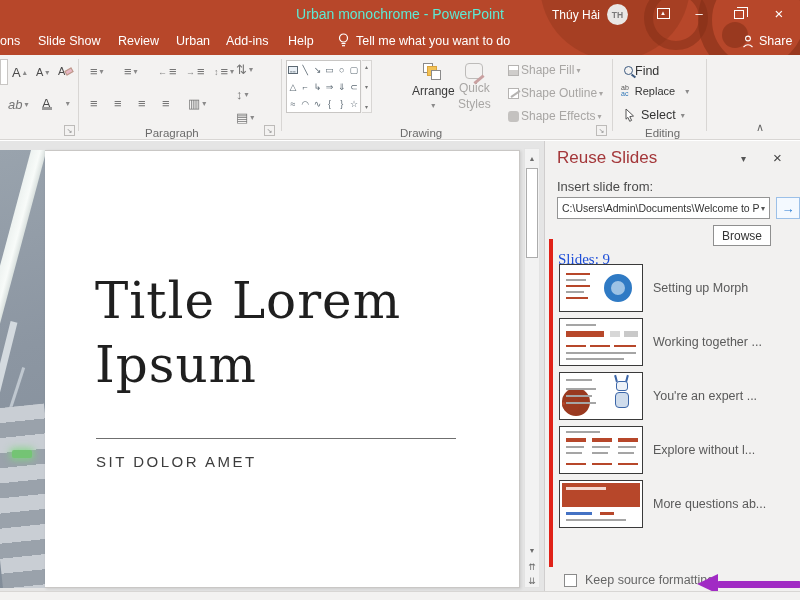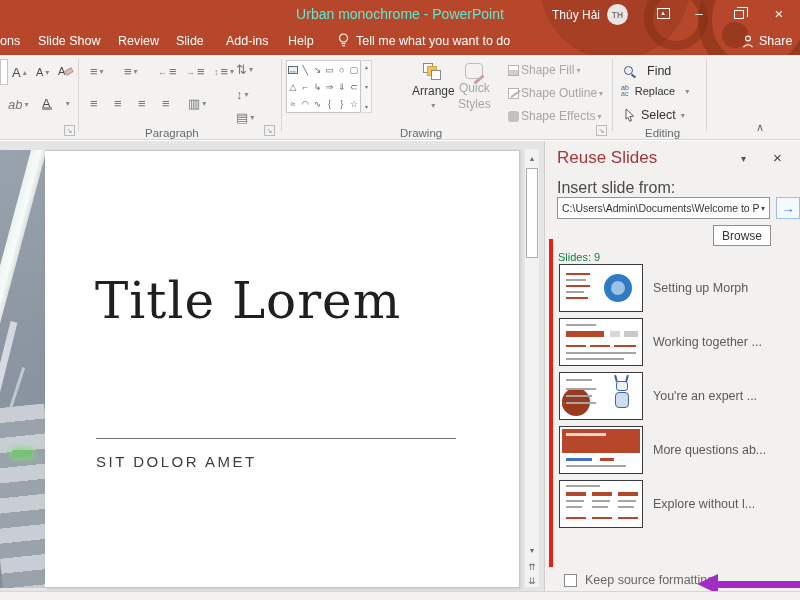--- a/index.html
+++ b/index.html
@@ -90,30 +90,30 @@
              font-size:7px; color:#6d6d6d; }
   .sb { position:absolute; left:0; width:14px; height:15px; display:flex; align-items:center; justify-content:center; }
   .sb-up { top:2px; } .sb-down { top:394px; } .sb-du { top:410px; font-size:9px; } .sb-dd { top:424px; font-size:9px; }
   .sb-thumb { position:absolute; left:1px; top:19px; width:12px; height:90px; background:#fff; border:1px solid #ACACAC; }
 
   
   .panel { position:absolute; left:544px; top:0; width:256px; height:450px; background:#F2F1F0; border-left:1px solid #D0CECE; }
   .p-title { position:absolute; left:12px; top:7px; font-size:17px; color:#A4373A; }
   .p-chev { position:absolute; left:196px; top:12px; font-size:10px; color:#555; }
   .p-close { position:absolute; left:228px; top:8px; font-size:15px; color:#444; }
-  .p-insert { position:absolute; left:12px; top:38px; font-size:16px; color:#4a4a4a; }
+  .p-insert { position:absolute; left:12px; top:38px; font-size:13px; color:#4a4a4a; }
   .combo { position:absolute; left:12px; top:56px; width:213px; height:22px; background:#fff; border:1px solid #949494;
            display:flex; align-items:center; padding:0 4px; }
   .combo-text { flex:1; font-size:10.5px; color:#333; white-space:nowrap; overflow:hidden; }
   .combo-caret { font-size:8px; color:#555; }
   .gobtn { position:absolute; left:231px; top:56px; width:24px; height:22px; background:#F4F9FF; border:1px solid #9CC0E8;
            color:#2B7CD3; font-size:13px; display:flex; align-items:center; justify-content:center; }
   .browse { position:absolute; left:168px; top:84px; width:58px; height:21px; background:#fff; border:1px solid #8F8F8F;
             font-size:12px; color:#333; display:flex; align-items:center; justify-content:center; }
-  .p-count { position:absolute; left:13px; top:110px; font-size:11px; color:#15803d; }
+  .p-count { position:absolute; left:13px; top:110px; font-size:15px; color:#1d4ed8;font-family:Liberation Serif, serif; }
   .redline { position:absolute; left:4px; top:98px; width:4px; height:328px; background:#E02218; }
 
   .slist { position:absolute; left:14px; top:123px; width:236px; }
   .sitem { display:flex; align-items:center; gap:10px; height:48px; margin-bottom:6px; }
   .sitem.cut { height:30px; margin-bottom:7px; }
   .thumb { position:relative; width:84px; height:48px; background:#fff; border:1px solid #3a3a3a; overflow:hidden; flex:none; }
   .sitem.cut .thumb { height:30px; }
   .slabel { font-size:12.5px; color:#5a5a5a; white-space:nowrap; overflow:hidden; }
   .slabel.faded { color:#939393; }
   .thumb i { position:absolute; display:block; }
@@ -187,21 +187,21 @@
       <span class="ic-restore"></span>
     </div>
     <div class="winbtn wb-close">
       <span>×</span>
     </div>
 
     <div class="tabs">
       <span class="tab" style="left:0">ons</span>
       <span class="tab" style="left:38px">Slide Show</span>
       <span class="tab" style="left:118px">Review</span>
-      <span class="tab" style="left:176px">Slide</span>
+      <span class="tab" style="left:176px">Urban</span>
       <span class="tab" style="left:226px">Add-ins</span>
       <span class="tab" style="left:288px">Help</span>
       <div class="tellme" style="left:338px">
         <svg width="11" height="15" viewBox="0 0 11 15">
           <circle cx="5.5" cy="5" r="4" fill="none" stroke="#fff" stroke-width="1.2"></circle>
           <line x1="3.5" y1="10.5" x2="7.5" y2="10.5" stroke="#fff" stroke-width="1.2"></line>
           <line x1="4" y1="12.7" x2="7" y2="12.7" stroke="#fff" stroke-width="1.2"></line>
         </svg>
         <span>Tell me what you want to do</span>
       </div>
@@ -349,21 +349,21 @@
       <span class="ic-effects"></span>
       <span class="disabled">Shape Effects</span>
       <span class="caret disabled">▾</span>
     </div>
     <div class="gl" style="left:400px">Drawing</div>
     <div class="launch" style="left:596px"><span>↘</span></div>
     <div class="rdiv" style="left:612px"></div>
 
     <div class="rbtn" style="left:624px; top:9px">
       <span class="ic-find"></span>
-      <span style="margin-left:12px; color:#333; font-size:12.5px">Find</span>
+      <span style="margin-left:0; color:#333; font-size:12.5px">Find</span>
     </div>
     <div class="rbtn" style="left:621px; top:30px">
       <span class="ic-replace"><span>ab</span><br><span class="teal">ac</span></span>
       <span style="margin-left:4px; color:#333; font-size:11px">Replace</span>
       <span class="caret" style="margin-left:8px">▾</span>
     </div>
     <div class="rbtn" style="left:624px; top:53px">
       <svg width="11" height="14" viewBox="0 0 11 14">
         <path d="M2 1 L9.5 8 L5.8 8.6 L7.6 12.4 L5.7 13.3 L3.9 9.4 L2 11.2 Z" fill="#fff" stroke="#555" stroke-width="1"></path>
       </svg>
@@ -381,20 +381,21 @@
       <i class="rail1" style="position:absolute"></i>
       <i class="rail2" style="position:absolute"></i>
       <i class="rail3" style="position:absolute"></i>
       <i class="steps" style="position:absolute"></i>
       <i class="glight" style="position:absolute"></i>
     </div>
 
     <div class="slide">
       <div class="slide-title">
         <div>Title Lorem</div>
+        <div>Ipsum</div>
       </div>
       <div class="slide-rule"></div>
       <div class="slide-sub">SIT DOLOR AMET</div>
     </div>
 
     <div class="vscroll">
       <div class="sb sb-up">
           <span>▲</span>
         </div>
       <div class="sb-thumb"></div>
@@ -463,49 +464,49 @@
             <i class="d2"></i>
               <i class="ln l3"></i>
             <i class="d3"></i>
               <i class="ln l4"></i>
             <i class="robot-ear1"></i>
               <i class="robot-ear2"></i>
             <i class="robot-head"></i>
               <i class="robot-body"></i>
           </div>
           <span class="slabel">You're an expert ...</span>
-        </div>
-        <div class="sitem">
-          <div class="thumb t6">
-            <i class="hdr"></i>
-              <i class="wl"></i>
-            <i class="bl"></i>
-              <i class="r1"></i>
-              <i class="ln l1"></i>
-          </div>
-          <span class="slabel">More questions ab...</span>
         </div>
         <div class="sitem">
           <div class="thumb t5">
             <i class="ln l1"></i>
             <i class="c1"></i>
               <i class="c2"></i>
               <i class="c3"></i>
             <i class="ln l2"></i>
               <i class="ln l3"></i>
               <i class="ln l4"></i>
             <i class="ln l5"></i>
               <i class="ln l6"></i>
               <i class="ln l7"></i>
             <i class="ln l8 rd"></i>
               <i class="ln l9 rd"></i>
               <i class="ln l10 rd"></i>
           </div>
           <span class="slabel">Explore without l...</span>
         </div>
+        <div class="sitem">
+          <div class="thumb t6">
+            <i class="hdr"></i>
+              <i class="wl"></i>
+            <i class="bl"></i>
+              <i class="r1"></i>
+              <i class="ln l1"></i>
+          </div>
+          <span class="slabel">More questions ab...</span>
+        </div>
       </div>
 
       <div class="keeprow">
         <span class="chk"></span>
         <span class="keeplabel">Keep source formatting</span>
       </div>
       <div class="purple-tail"></div>
       <div class="purple-head"></div>
     </div>
   </div>

